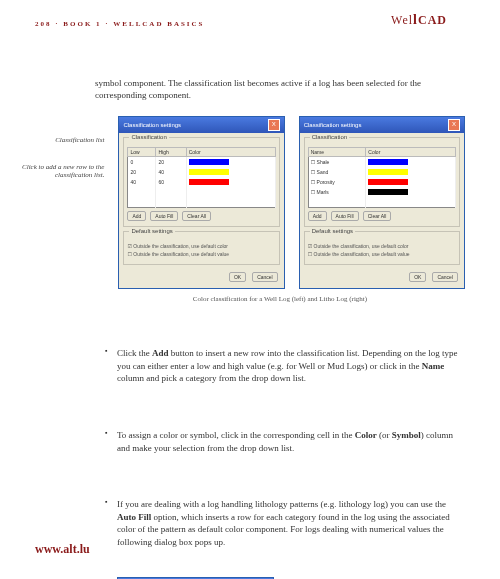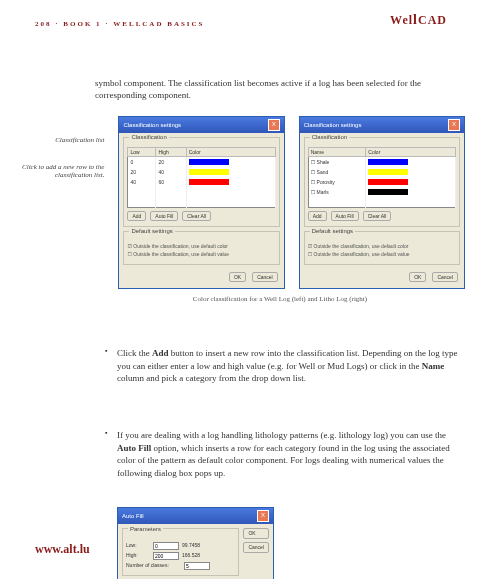--- a/index.html
+++ b/index.html
@@ -23,21 +23,21 @@
     font-size: 7px;
     letter-spacing: 2px;
     color: #8a1a1a;
     font-weight: bold;
   }
   .brand {
     font-size: 12px;
     letter-spacing: 1px;
     color: #8a1a1a;
   }
-  .brand .thin { font-weight: bold; }
+  .brand .thin { font-weight: normal; }
   .brand .bar { font-weight: bold; font-size: 14px; }
   .brand .bold { font-weight: bold; margin-top: 12px; }
   .intro {
     margin: 45px 35px 15px 95px;
     font-size: 9px;
     line-height: 1.35;
   }
   .figrow {
     margin: 0 35px 0 0;
     display: flex;
@@ -323,20 +323,23 @@
       <span class="btn">Cancel</span>
     </div>
   </div>
 </div>
 
 <div class="caption">Color classification for a Well Log (left) and Litho Log (right)</div>
 
 <ul class="bullets">
   <li>
     <span>Click the </span><b>Add</b><span> button to insert a new row into the classification list. Depending on the log type you can either enter a low and high value (e.g. for Well or Mud Logs) or click in the </span><b>Name</b><span> column and pick a category from the drop down list.</span>
+  </li>
+  <li>
+    <span>To assign a color or symbol, click in the corresponding cell in the </span><b>Color</b><span> (or </span><b>Symbol</b><span>) column and make your selection from the drop down list.</span>
   </li>
   <li>
     <div class="lastrow">
       <div class="txt">
         <span>If you are dealing with a log handling lithology patterns (e.g. lithology log) you can use the </span><b>Auto Fill</b><span> option, which inserts a row for each category found in the log using the associated color of the pattern as default color component. For logs dealing with numerical values the following dialog box pops up.</span>
       </div>
       <div class="dialog autofill-dlg">
         <div class="titlebar">
           <span>Auto Fill</span>
           <span class="closebox">X</span>

